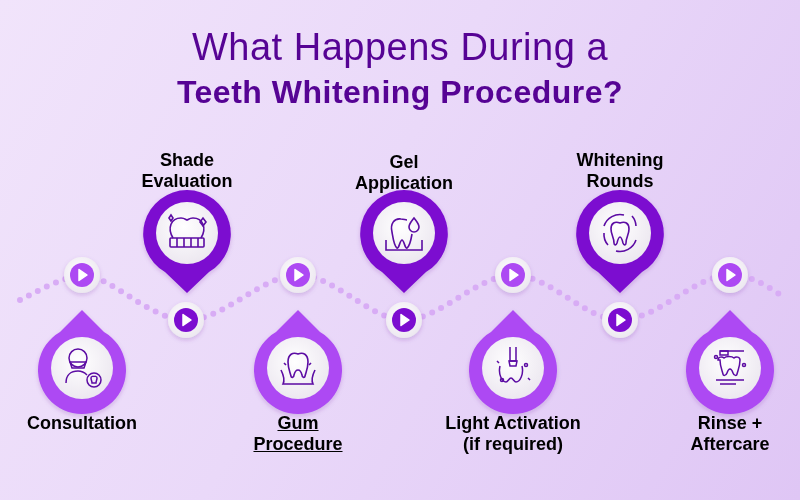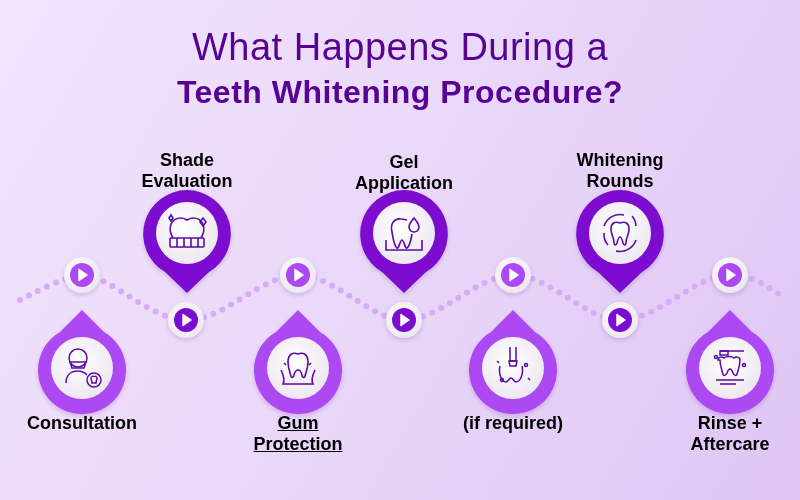--- a/index.html
+++ b/index.html
@@ -175,21 +175,22 @@
 <div class="label" style="left:530px; top:150px;">
   <div>Whitening</div>
   <div>Rounds</div>
 </div>
 
 <div class="label" style="left:-8px; top:413px;">
   <div>Consultation</div>
 </div>
 <div class="label" style="left:208px; top:413px;text-decoration:underline;">
   <div>Gum</div>
-  <div>Protection</div>
+  <div>Procedure</div>
 </div>
 <div class="label" style="left:413px; top:413px; width:200px;">
+  <div>Light Activation</div>
   <div>(if required)</div>
 </div>
 <div class="label" style="left:640px; top:413px;">
   <div>Rinse +</div>
   <div>Aftercare</div>
 </div>
 
 </body></html>

